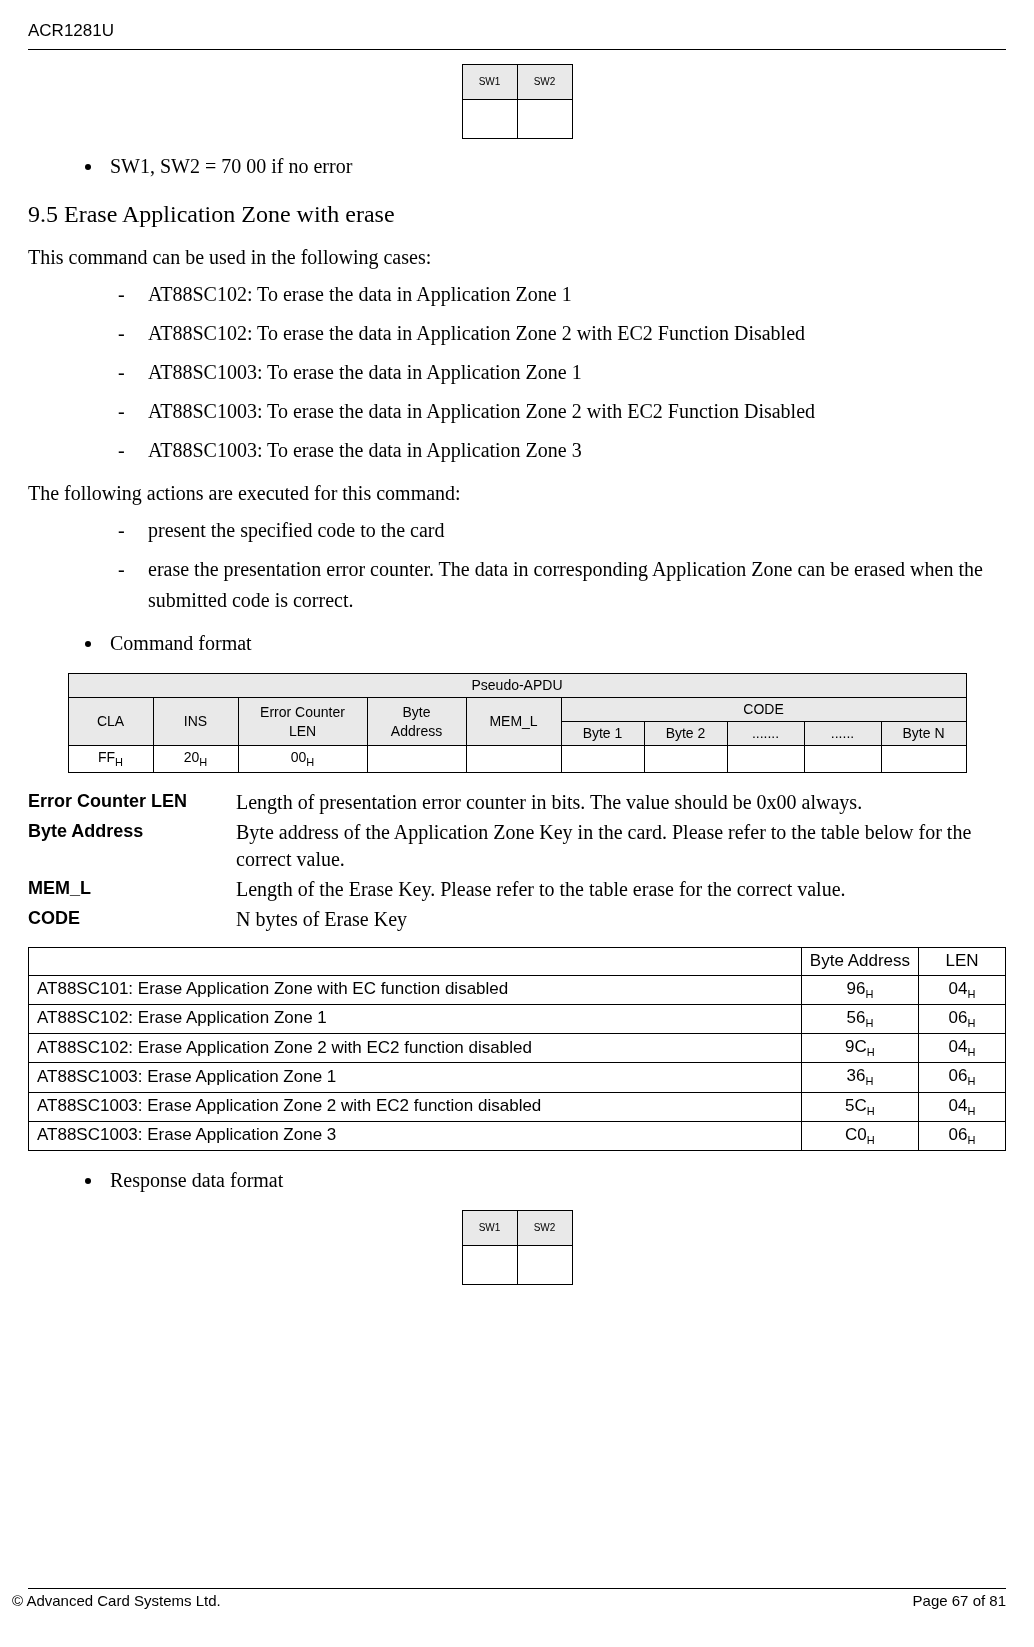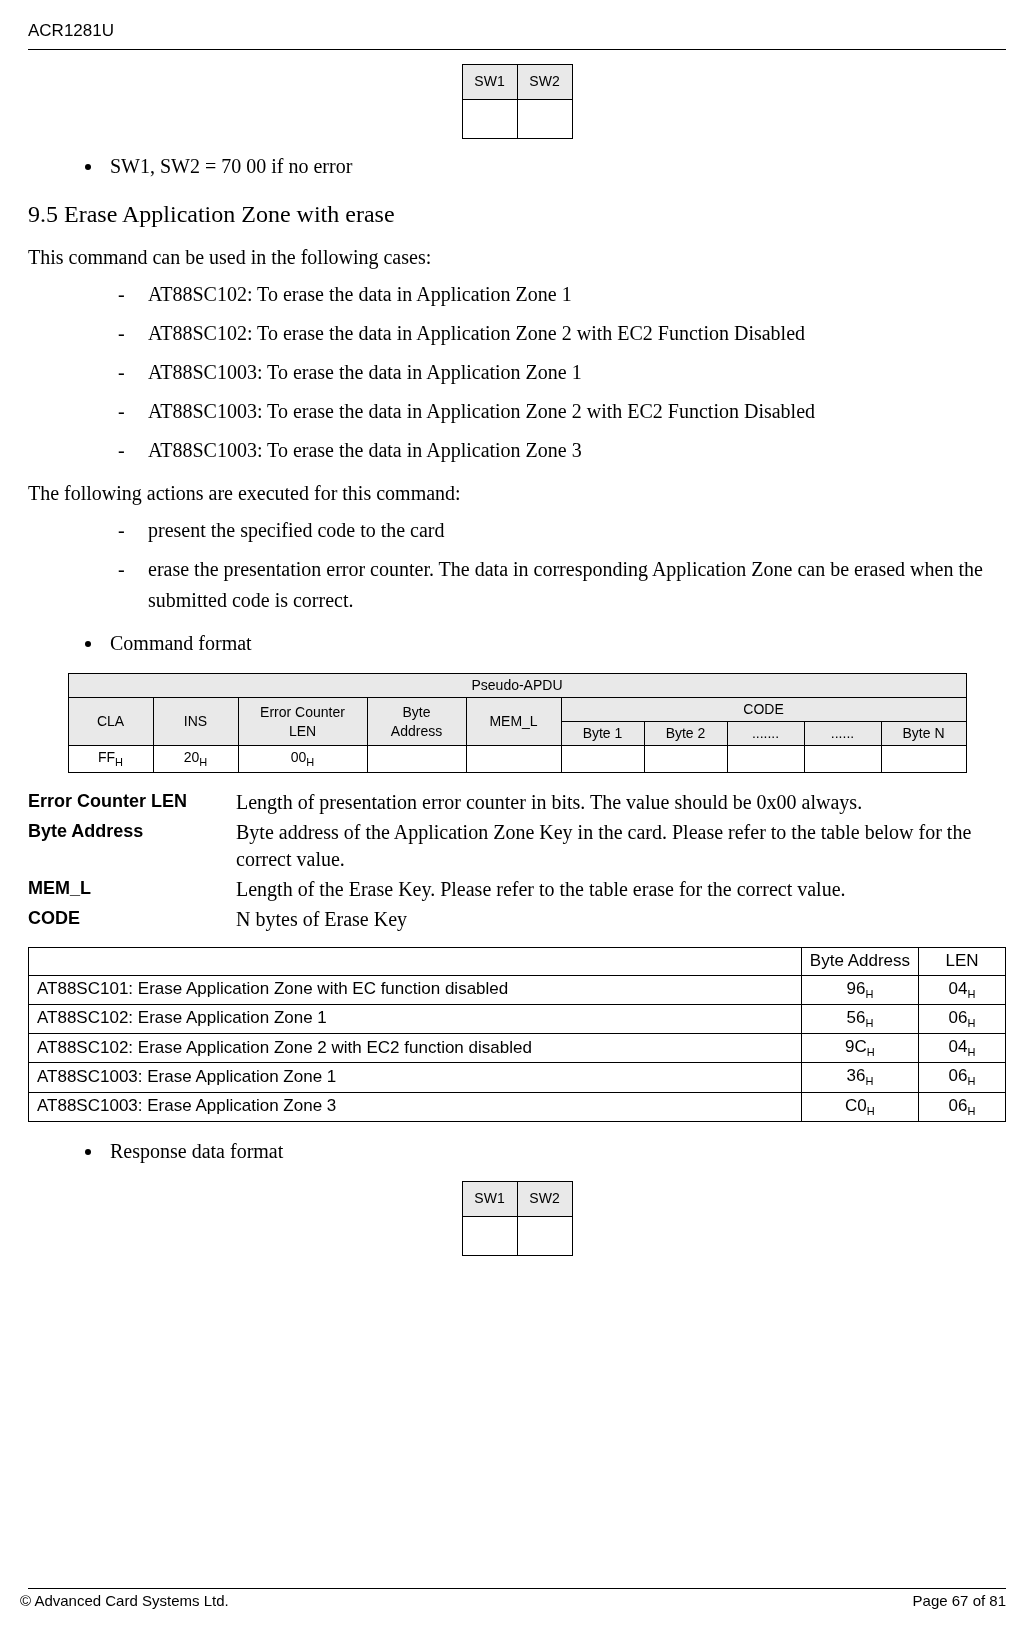--- a/index.html
+++ b/index.html
@@ -1,22 +1,22 @@
 <!DOCTYPE html>
 <html><head>
 <meta charset="utf-8">
 <style>
   html,body{margin:0;padding:0;background:#fff;color:#000;font-family:"Times New Roman",Times,serif;font-size:20px;line-height:1.35}
   .page{width:1034px;min-height:1647px;box-sizing:border-box;padding:20px 28px 12px 28px;position:relative}
   .hdr{font-family:Arial,Helvetica,sans-serif;font-size:17px;padding-bottom:6px;border-bottom:1px solid #000;margin-bottom:14px}
   .small-rt{position:absolute;right:28px;bottom:36px;font-family:Arial,Helvetica,sans-serif;font-size:15px}
-  .small-lb{position:absolute;left:20px;bottom:36px;font-family:Arial,Helvetica,sans-serif;font-size:15px}
+  .small-lb{position:absolute;left:12px;bottom:36px;font-family:Arial,Helvetica,sans-serif;font-size:15px}
   .ftr-line{position:absolute;left:28px;right:28px;bottom:58px;border-top:1px solid #000}
   .sw-tbl{border-collapse:collapse;margin:0 auto 14px auto}
-  .sw-tbl td{border:1px solid #000;width:52px;height:36px;text-align:center;font-family:Arial,Helvetica,sans-serif;font-size:14px}
+  .sw-tbl td{border:1px solid #000;width:52px;height:36px;text-align:center;font-family:Arial,Helvetica,sans-serif;font-size:10px}
   .sw-tbl .hdrow td{background:#e9e9e9;height:32px}
   ul.b{list-style:disc;margin:6px 0 16px 0;padding-left:76px}
   ul.b li{padding-left:6px;margin:4px 0}
   h2{font-size:24px;font-weight:normal;margin:18px 0 14px 0}
   p{margin:6px 0}
   .dash{list-style:none;margin:4px 0 14px 0;padding-left:90px}
   .dash li{position:relative;padding-left:30px;margin:8px 0;line-height:1.55}
   .dash li:before{content:"-";position:absolute;left:0}
   .apdu{border-collapse:collapse;margin:8px auto 16px auto;font-family:Arial,Helvetica,sans-serif;font-size:14px}
   .apdu th,.apdu td{border:1px solid #000;padding:2px 14px;text-align:center}
@@ -141,20 +141,25 @@
           <td>AT88SC102: Erase Application Zone 2 with EC2 function disabled</td>
           <td class="c"><span class="inl">9C </span><span class="sub">H</span></td>
           <td class="c"><span class="inl">04 </span><span class="sub">H</span></td>
         </tr>
     <tr>
           <td>AT88SC1003: Erase Application Zone 1</td>
           <td class="c"><span class="inl">36 </span><span class="sub">H</span></td>
           <td class="c"><span class="inl">06 </span><span class="sub">H</span></td>
         </tr>
     <tr>
+          <td>AT88SC1003: Erase Application Zone 2 with EC2 function disabled</td>
+          <td class="c"><span class="inl">5C </span><span class="sub">H</span></td>
+          <td class="c"><span class="inl">04 </span><span class="sub">H</span></td>
+        </tr>
+    <tr>
           <td>AT88SC1003: Erase Application Zone 3</td>
           <td class="c"><span class="inl">C0 </span><span class="sub">H</span></td>
           <td class="c"><span class="inl">06 </span><span class="sub">H</span></td>
         </tr>
   </tbody>
     </table>
 
   <ul class="b">
     <li>Response data format</li>
   </ul>

